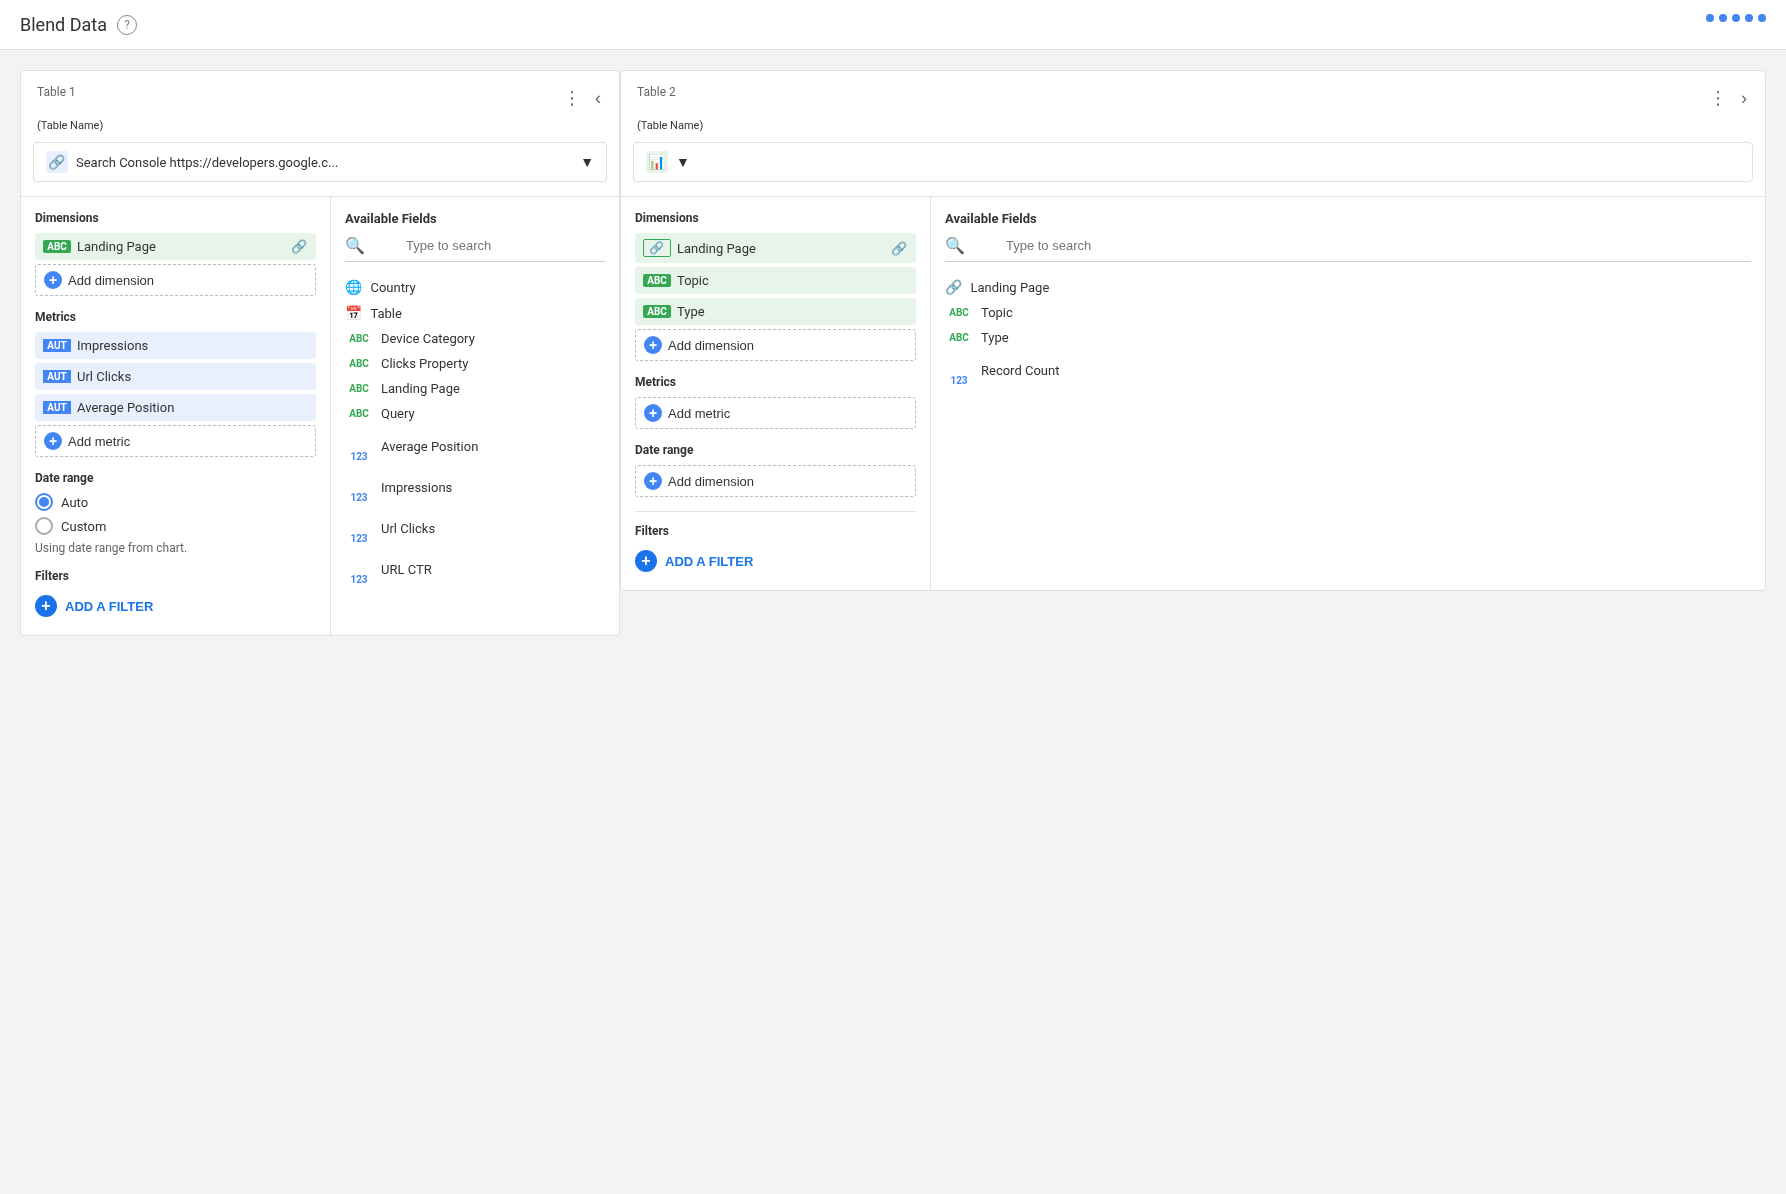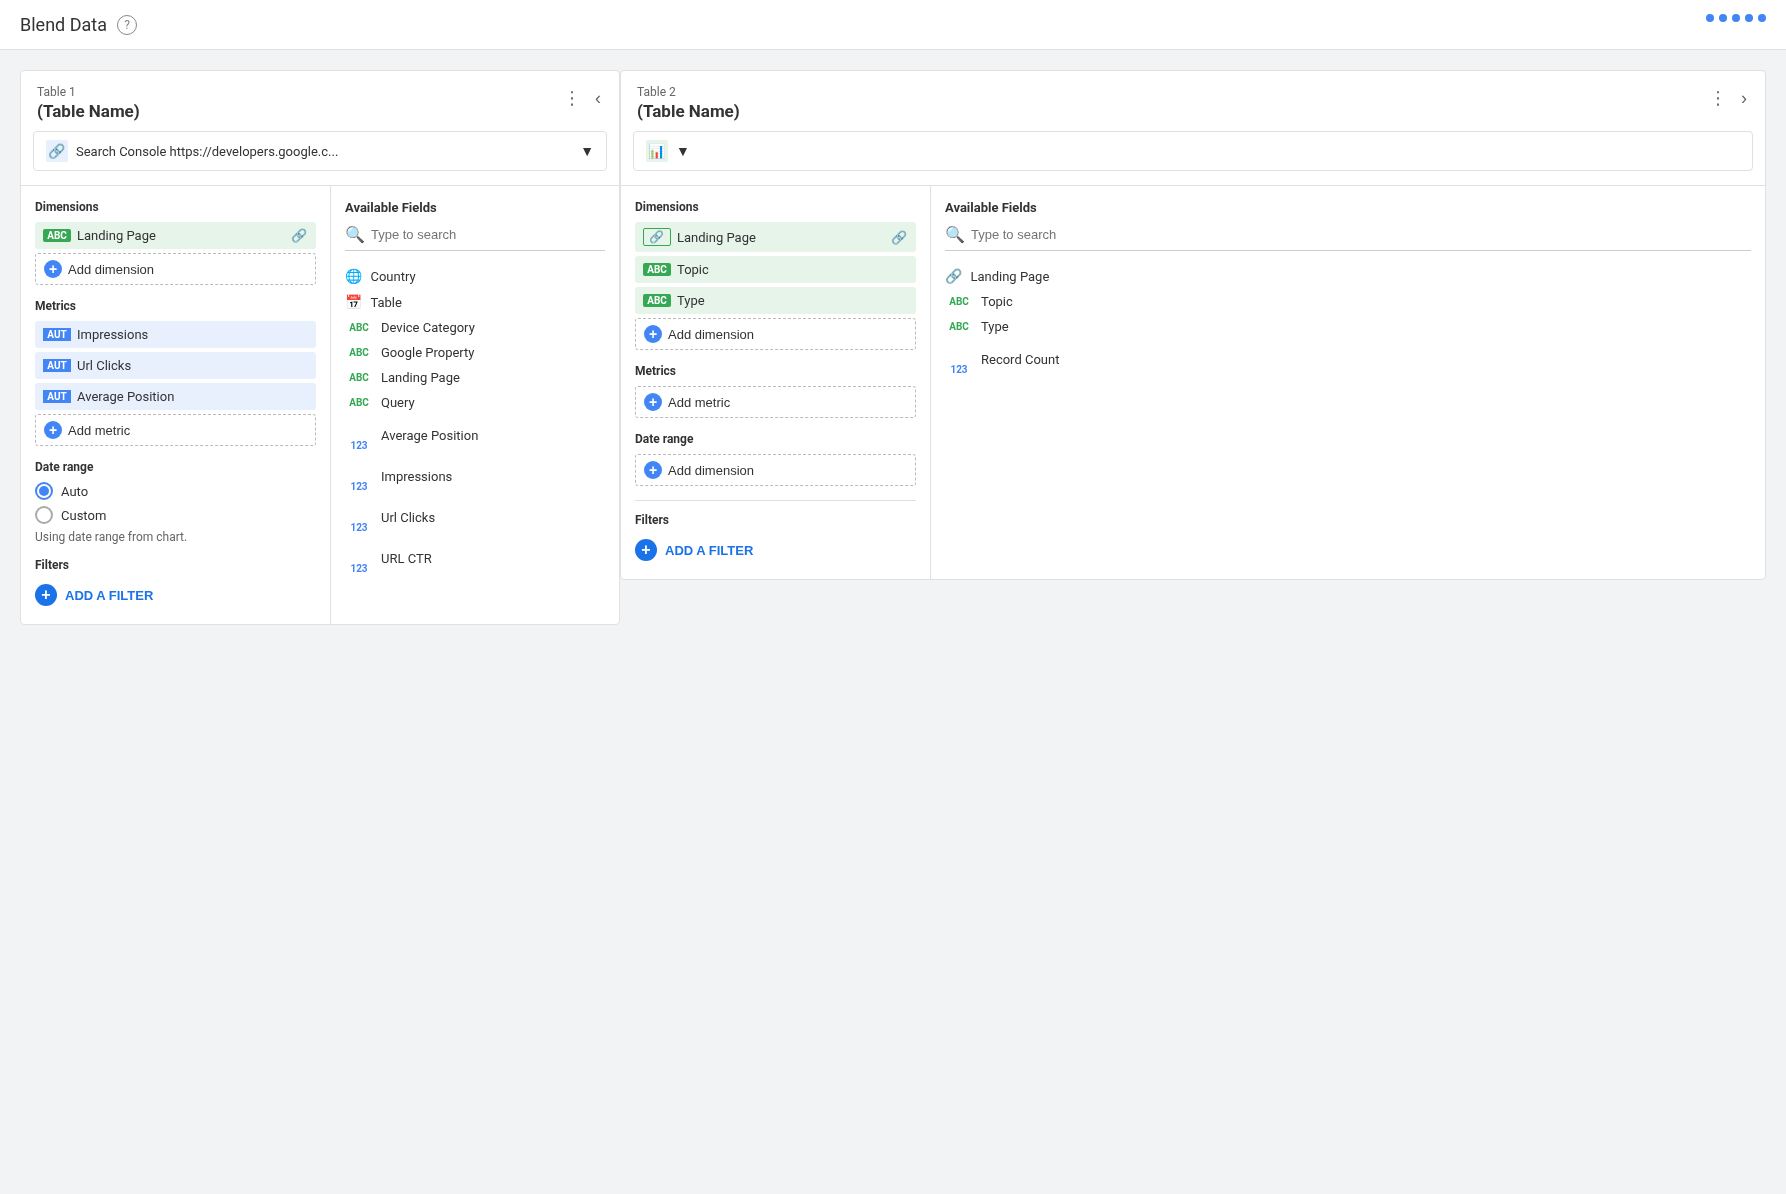--- a/index.html
+++ b/index.html
@@ -55,24 +55,23 @@
       padding: 14px 16px 10px;
       display: flex;
       justify-content: space-between;
       align-items: flex-start;
     }
     .table-panel-title {
       font-size: 12px;
       color: #666;
     }
     .table-panel-name {
-      font-size: 17px;
-      color: #333;
-      margin-top: 2px;
-      font-weight: bold;
+      font-size: 11px;
+      color: #333;
+      margin-top: 20px;
     }
     .table-panel-actions {
       display: flex; gap: 10px; align-items: center;
     }
     .icon-btn {
       background: none; border: none; cursor: pointer;
       color: #666; font-size: 18px; padding: 2px;
       display: flex; align-items: center; justify-content: center;
     }
 
@@ -243,20 +242,21 @@
       gap: 6px;
       border-bottom: 1px solid #ccc;
       padding-bottom: 6px;
       margin-bottom: 12px;
     }
     .search-icon { color: #888; font-size: 16px; }
     .search-input {
       border: none; outline: none;
       font-size: 13px; color: #333; background: transparent;
       flex: 1;
+      margin-left: 35px;
     }
 
     .field-list { list-style: none; }
     .field-item {
       display: flex; align-items: center; gap: 8px;
       padding: 5px 0;
       cursor: pointer;
       color: #333;
     }
     .field-badge {
@@ -436,21 +436,21 @@
           <li class="field-item">
             <span class="field-icon">📅</span>
             <span class="field-name">Table</span>
           </li>
           <li class="field-item">
             <span class="field-badge green">ABC</span>
             <span class="field-name">Device Category</span>
           </li>
           <li class="field-item">
             <span class="field-badge green">ABC</span>
-            <span class="field-name">Google Property</span>
+            <span class="field-name">Clicks Property</span>
           </li>
           <li class="field-item">
             <span class="field-badge green">ABC</span>
             <span class="field-name">Landing Page</span>
           </li>
           <li class="field-item">
             <span class="field-badge green">ABC</span>
             <span class="field-name">Query</span>
           </li>
           <li class="field-item">

